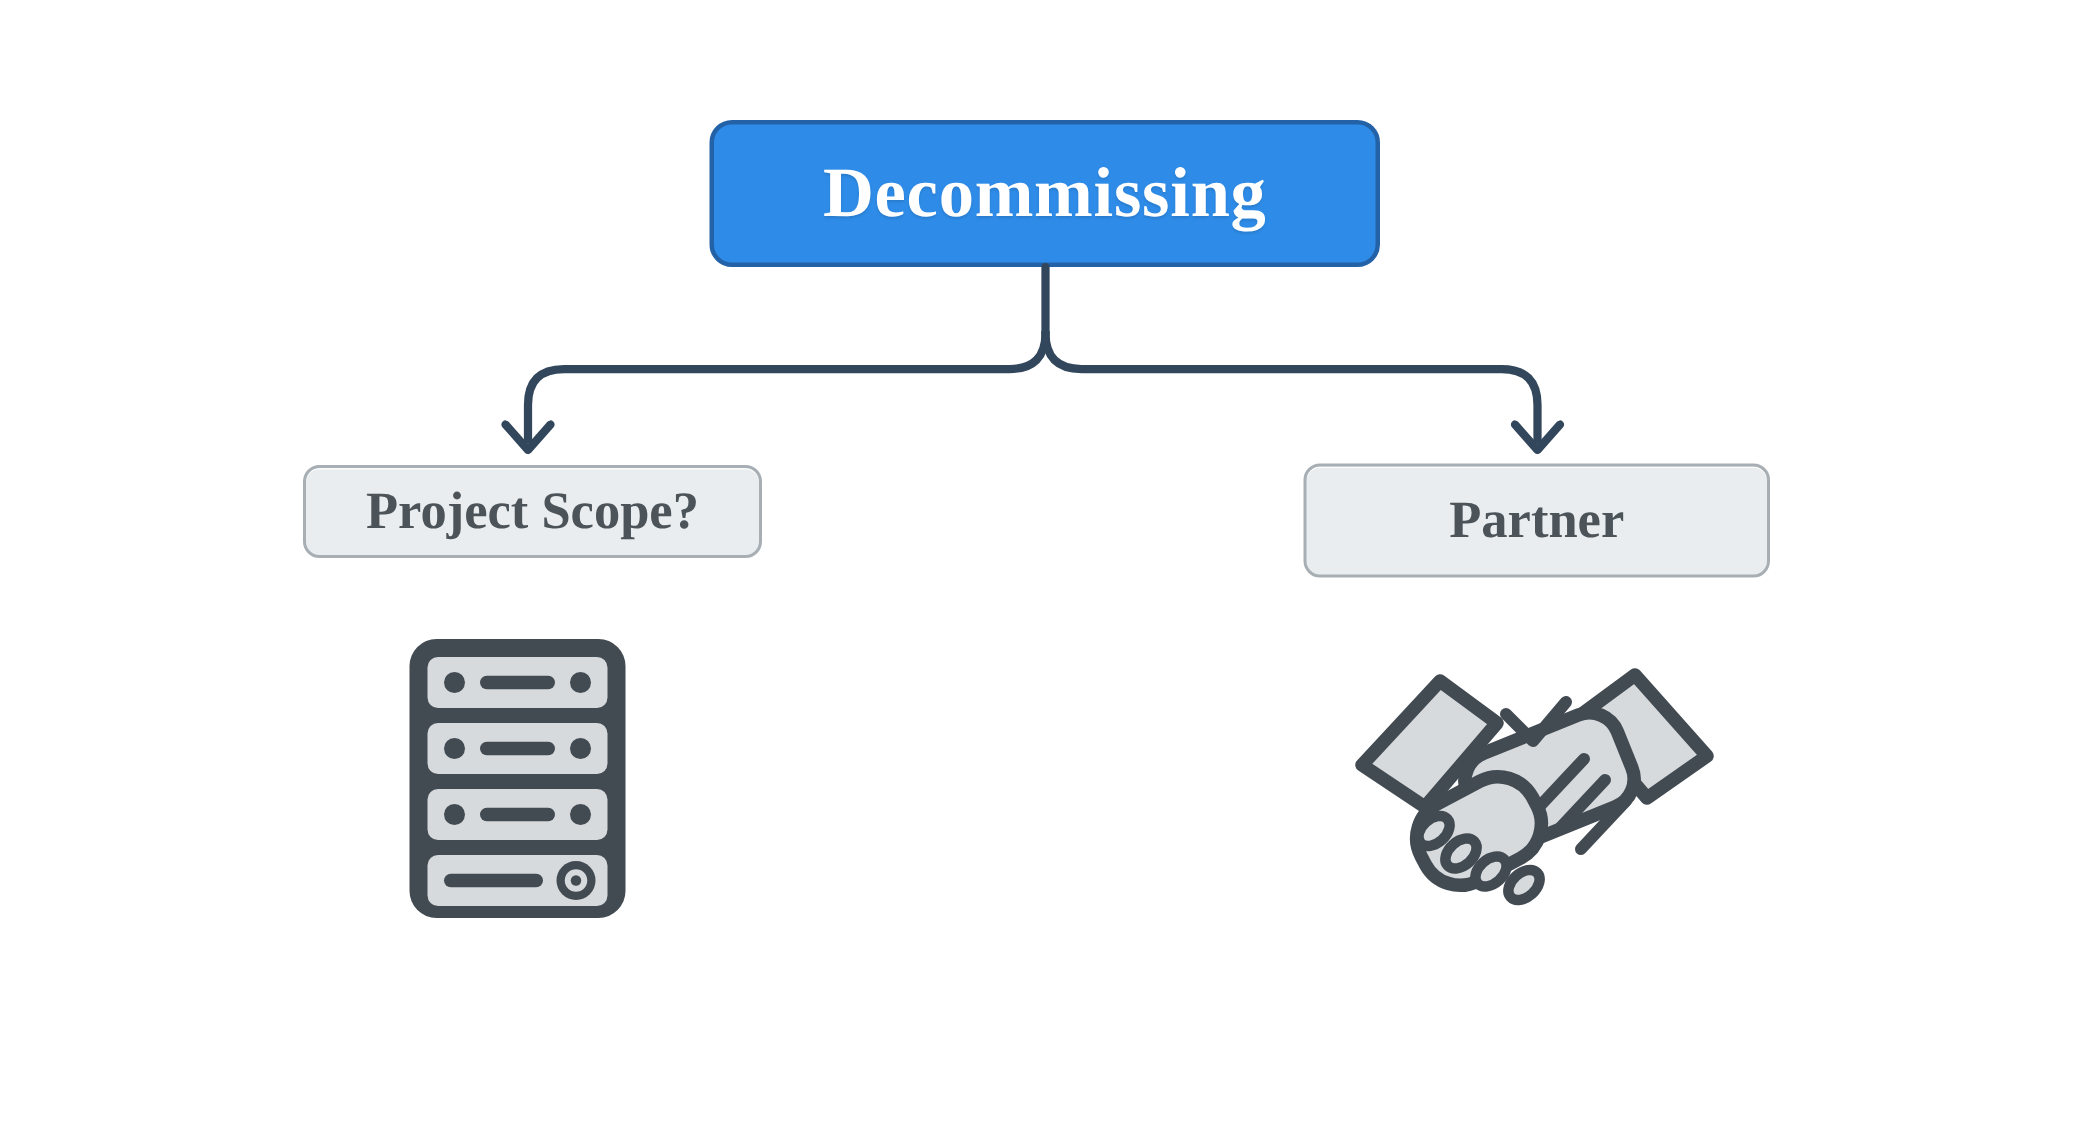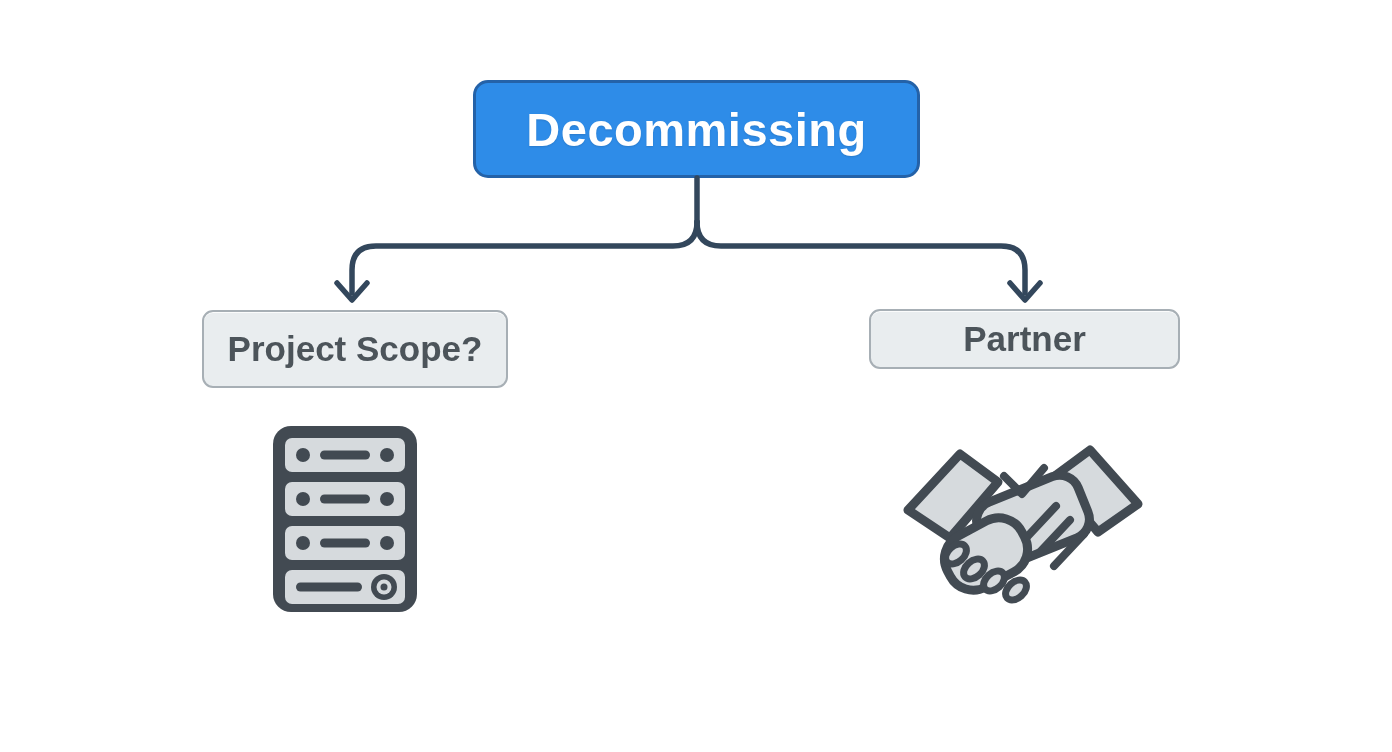--- a/index.html
+++ b/index.html
@@ -21,40 +21,41 @@
     width:1392px;height:752px;
     background:var(--background);
     overflow:hidden;
     font-family:"Liberation Sans", sans-serif;
   }
   .node{
     position:absolute;
     display:flex;align-items:center;justify-content:center;
     box-sizing:border-box;
     text-align:center;
+    font-family:Liberation Serif, serif;
   }
   .node-root{
     left:473px;top:80px;width:447px;height:98px;
     background:var(--accent-blue);
     border:3px solid var(--accent-blue-border);
     border-radius:15px;
     color:var(--title-text);
     font-size:47px;font-weight:700;letter-spacing:.5px;
     text-shadow:0 1px 2px rgba(0,0,0,0.12);
   }
   .node-branch{
     background:var(--node-fill);
     border:2px solid var(--node-border);
     border-radius:11px;
     color:var(--node-text);
     font-size:35px;font-weight:600;
     box-shadow:inset 0 1px 0 rgba(255,255,255,.8);
   }
-  .node-left{left:202px;top:310px;width:306px;height:78px;}
-  .node-right{left:869px;top:309px;width:311px;height:60px;}
+  .node-left{left:202px;top:310px;width:306px;height:62px;}
+  .node-right{left:869px;top:309px;width:311px;height:76px;}
   .connectors{position:absolute;left:0;top:0;width:1392px;height:752px;}
   .connector-path{
     fill:none;stroke:var(--connector);
     stroke-width:5.5;stroke-linecap:round;stroke-linejoin:round;
   }
   .icon-svg{position:absolute;display:block;}
   .server-icon{left:270px;top:423px;width:150px;height:192px;}
   .handshake-icon{left:898px;top:440px;width:250px;height:178px;}
   .srv-frame{fill:var(--icon-dark);}
   .srv-slot{fill:var(--icon-light);}

